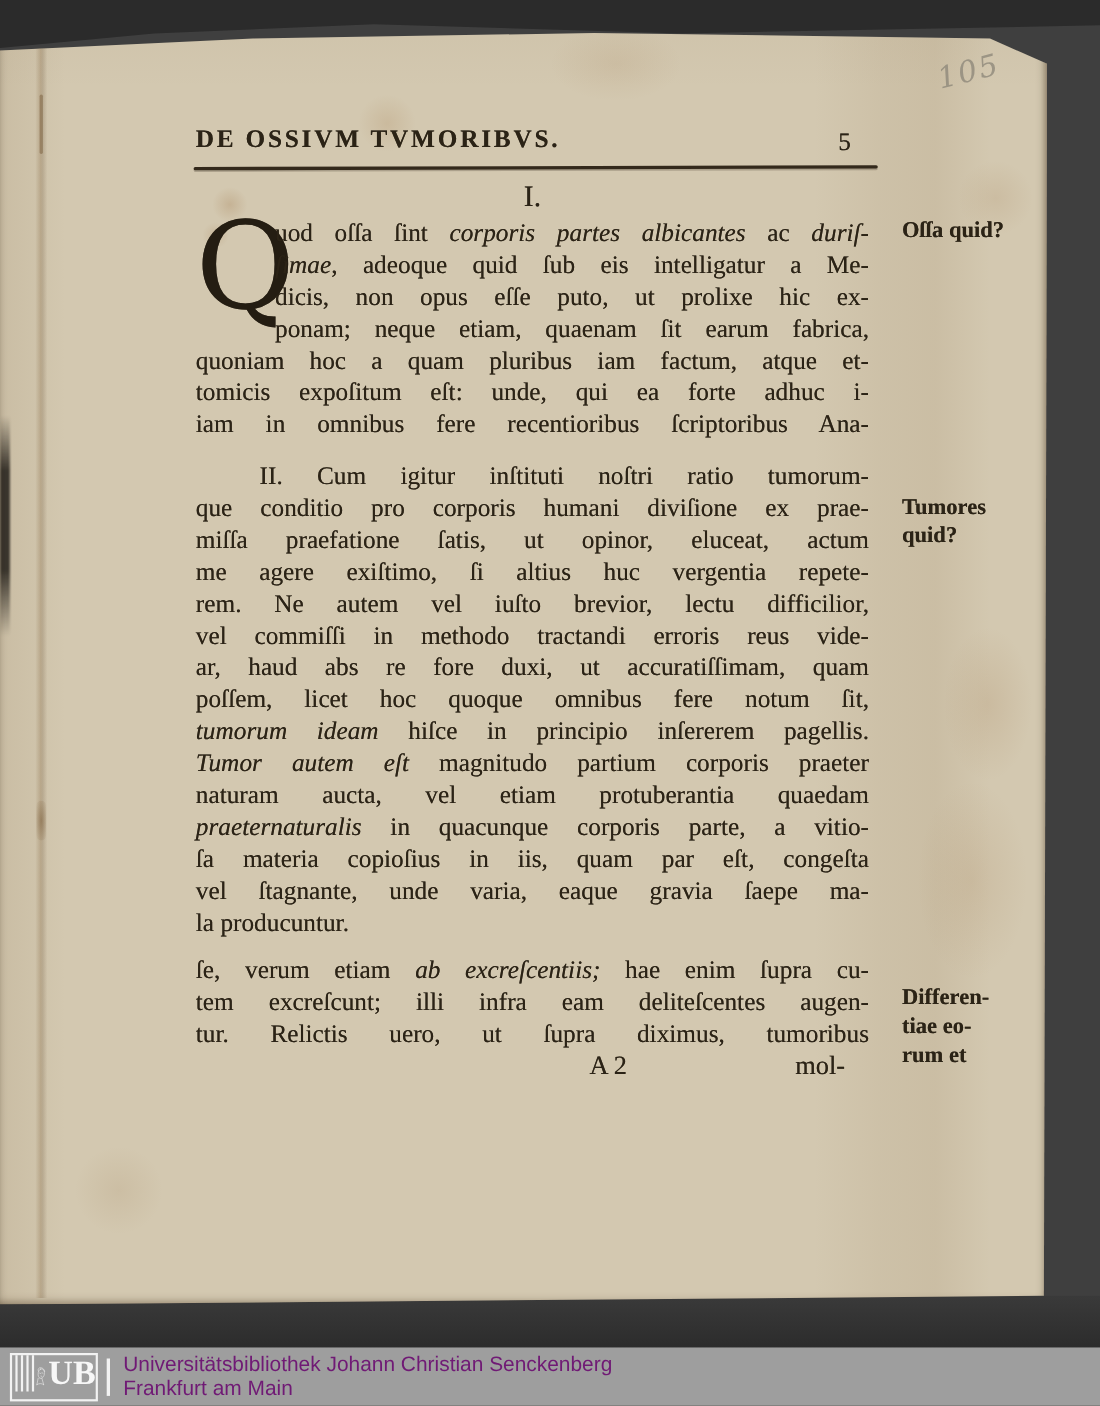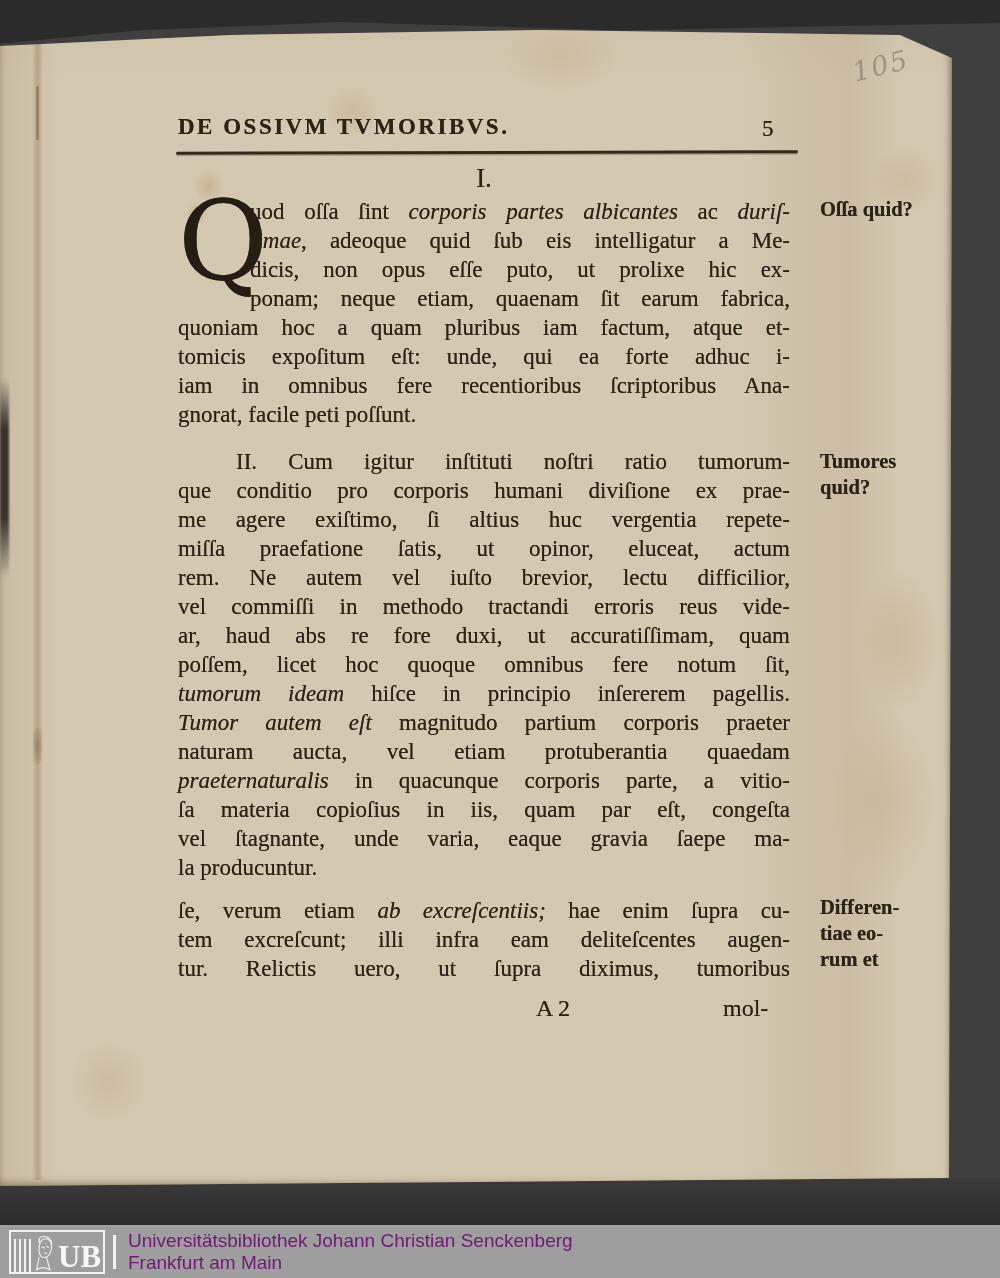--- a/index.html
+++ b/index.html
@@ -87,39 +87,39 @@
     text-align:justify;text-align-last:justify;
     line-height:29px;font-size:23px;
   }
   .tline.lastline{text-align-last:left;}
   .it{font-style:italic;}
   .dropcap{
     float:left;width:66px;height:87px;margin:4px 6px 0 0;
     font-family:"DejaVu Serif",serif;font-size:110px;line-height:82px;
     color:#241d12;
   }
-  .sig-line{position:relative;height:34px;margin-top:12px;font-size:24px;}
+  .sig-line{position:relative;height:34px;margin-top:2px;font-size:24px;}
   .signature{position:absolute;left:358px;}
   .catchword{position:absolute;left:545px;}
   .mnote{
     position:absolute;left:792px;width:145px;
     font-weight:bold;font-size:20.5px;line-height:26px;
     color:var(--ink,#2b2316);text-shadow:0 0 .4px rgba(43,35,22,.7);margin-left:28px;
   }
   
   .footer-bar{
     position:absolute;left:0;top:1225px;width:1000px;height:53px;
     background:var(--bar,#9e9e9e);
     display:flex;align-items:center;
     font-family:"Liberation Sans",sans-serif;
   }
   .logo-box{
-    position:relative;margin-left:9px;width:96px;height:44px;
+    position:relative;margin-left:9px;width:80px;height:44px;
     border:2px solid #f2f2f2;box-sizing:border-box;
-    display:flex;align-items:flex-end;
+    display:flex;align-items:flex-start;
   }
   .logo-stripes{display:flex;gap:3px;margin-left:3px;}
   .logo-stripes span{width:2px;height:33px;background:#f2f2f2;}
   .ub{
     font-family:"Liberation Serif",serif;font-weight:bold;
     font-size:31px;line-height:1;color:#f7f7f7;margin-left:1px;
   }
   .footer-divider{width:3px;height:34px;background:#f2f2f2;margin-left:8px;}
   .footer-text{margin-left:12px;color:#701a75;font-size:19px;line-height:22px;}
 </style>
@@ -149,27 +149,26 @@
       <div id="paragraphs">
           <div class="para p1">
             <span class="dropcap">Q</span>
             <div class="tline"><span>uod oſſa ſint </span><span class="it">corporis partes albicantes</span><span> ac </span><span class="it">duriſ-</span></div>
             <div class="tline"><span class="it">ſimae</span><span>, adeoque quid ſub eis intelligatur a Me-</span></div>
             <div class="tline"><span>dicis, non opus eſſe puto, ut prolixe hic ex-</span></div>
             <div class="tline"><span>ponam; neque etiam, quaenam ſit earum fabrica,</span></div>
             <div class="tline"><span>quoniam hoc a quam pluribus iam factum, atque et-</span></div>
             <div class="tline"><span>tomicis expoſitum eſt: unde, qui ea forte adhuc i-</span></div>
             <div class="tline"><span>iam in omnibus fere recentioribus ſcriptoribus Ana-</span></div>
-            <div class="tline lastline"><span>gnorat, facile peti poſſunt.</span></div>
           </div>
           <div class="para p2">
             <div class="tline" style="padding-left: 58px;"><span>II. Cum igitur inſtituti noſtri ratio tumorum-</span></div>
             <div class="tline"><span>que conditio pro corporis humani diviſione ex prae-</span></div>
+            <div class="tline"><span>miſſa praefatione ſatis, ut opinor, eluceat, actum</span></div>
             <div class="tline"><span>me agere exiſtimo, ſi altius huc vergentia repete-</span></div>
-            <div class="tline"><span>miſſa praefatione ſatis, ut opinor, eluceat, actum</span></div>
             <div class="tline"><span>rem.  Ne autem vel iuſto brevior, lectu difficilior,</span></div>
             <div class="tline"><span>vel commiſſi in methodo tractandi erroris reus vide-</span></div>
             <div class="tline"><span>ar, haud abs re fore duxi, ut accuratiſſimam, quam</span></div>
             <div class="tline"><span>poſſem, licet hoc quoque omnibus fere notum ſit,</span></div>
             <div class="tline"><span class="it">tumorum ideam</span><span> hiſce in principio inſererem pagellis.</span></div>
             <div class="tline"><span class="it">Tumor autem eſt</span><span> magnitudo partium corporis praeter</span></div>
             <div class="tline"><span>naturam aucta, vel etiam protuberantia quaedam</span></div>
             <div class="tline"><span class="it">praeternaturalis</span><span> in quacunque corporis parte, a vitio-</span></div>
             <div class="tline"><span>ſa materia copioſius in iis, quam par eſt, congeſta</span></div>
             <div class="tline"><span>vel ſtagnante, unde varia, eaque gravia ſaepe ma-</span></div>

